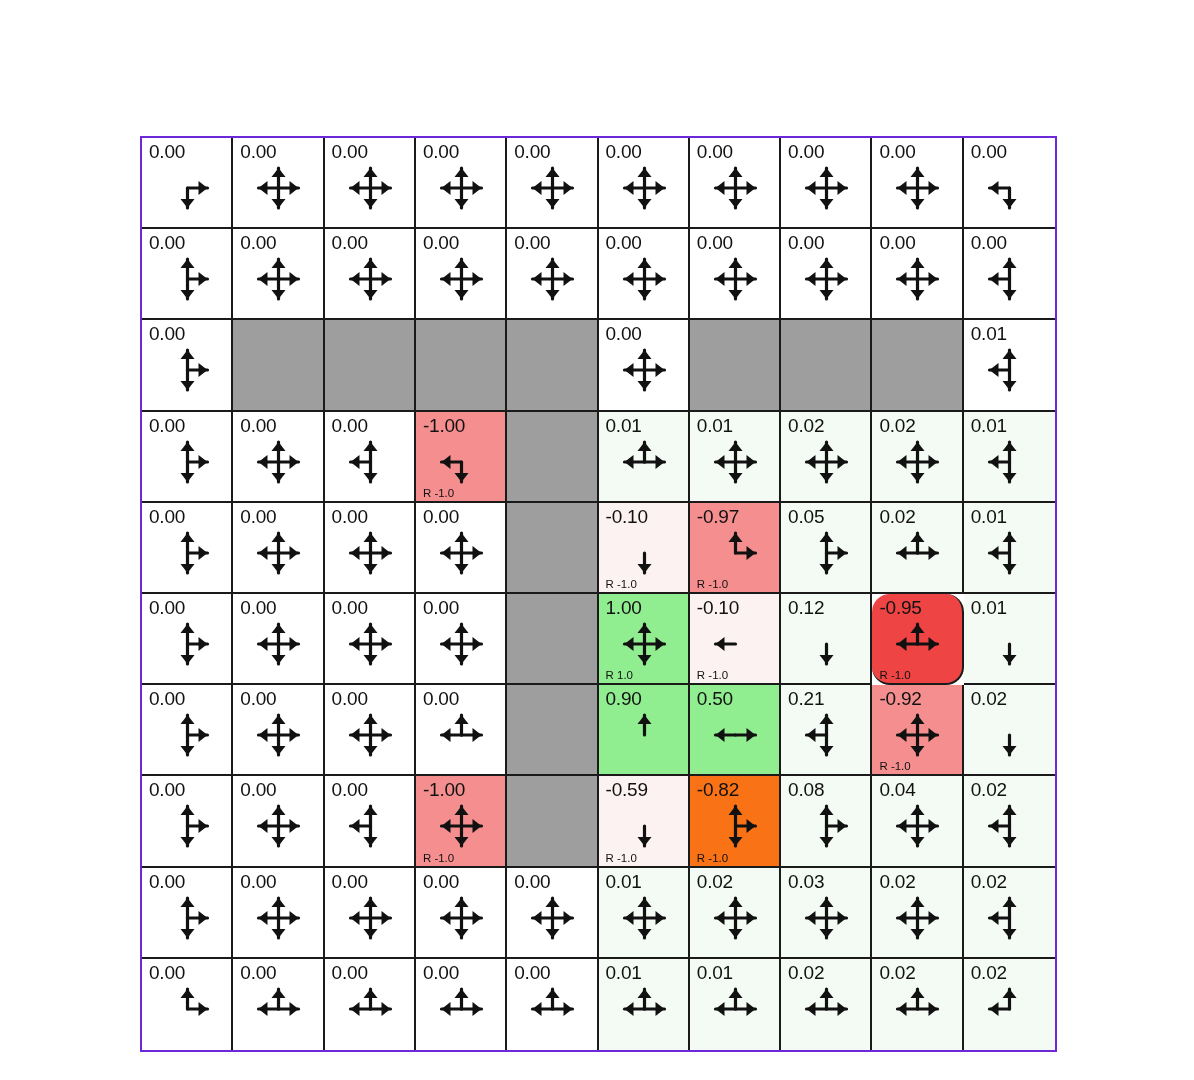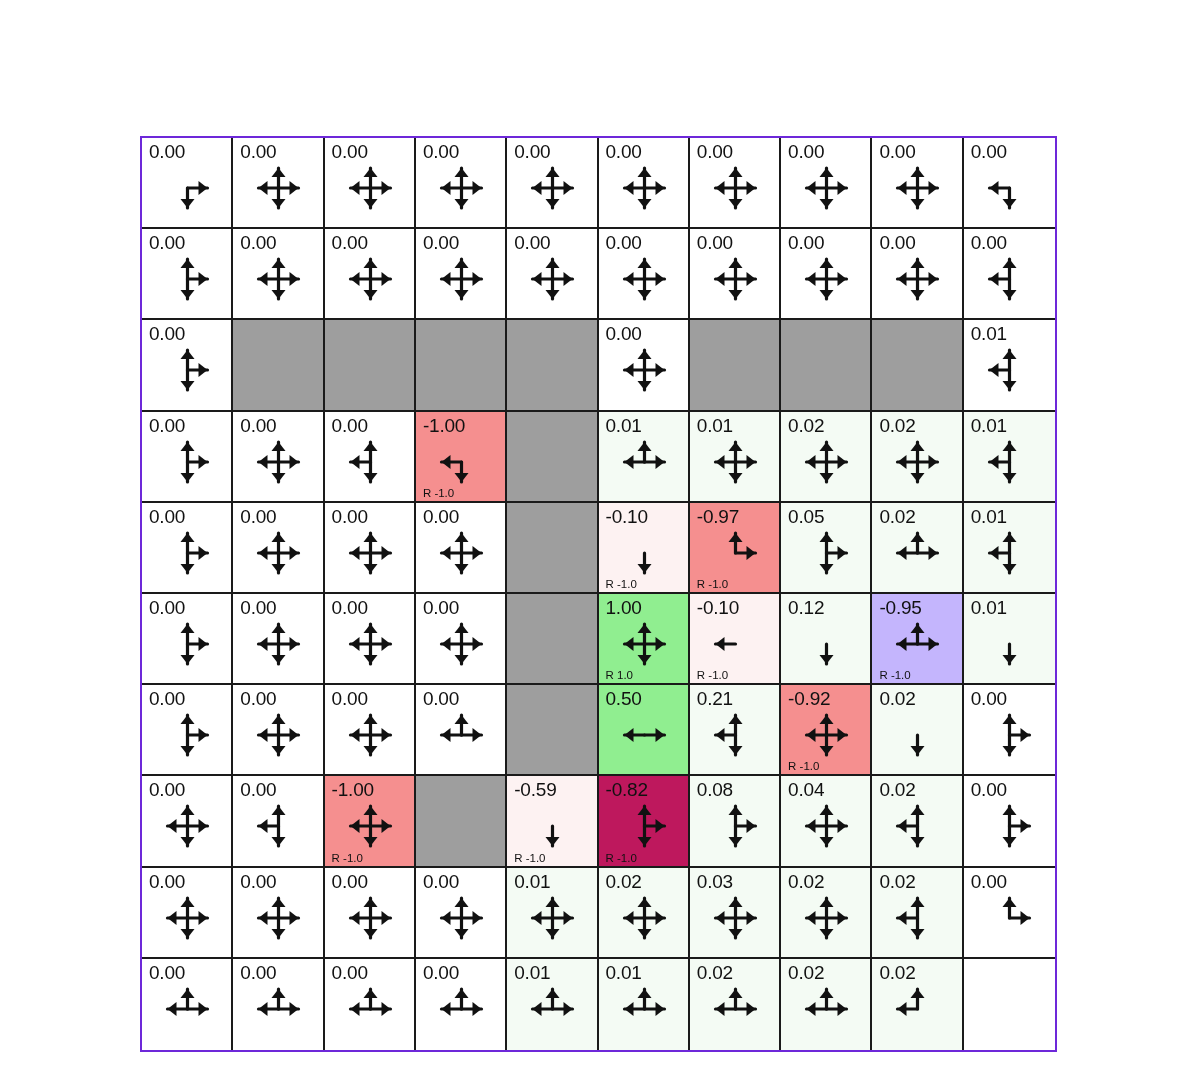--- a/index.html
+++ b/index.html
@@ -765,21 +765,21 @@
       </div>
       <div class="cell" style="background: rgb(244, 251, 244);">
         <div class="val">0.12</div>
         <div class="arrows">
           <svg width="91" height="100" viewBox="0 0 91 100">
             <line x1="45.5" y1="50" x2="45.5" y2="70" stroke="#111" stroke-width="3.2" stroke-linecap="round"></line>
             <polygon points="45.5,70 38.5,61 52.5,61" fill="#111"></polygon>
           </svg>
         </div>
       </div>
-      <div class="cell" style="background: #c4b5fd;">
+      <div class="cell" style="background: #ef4444; border-radius: 18px;">
         <div class="val">-0.95</div>
         <div class="arrows">
           <svg width="91" height="100" viewBox="0 0 91 100">
             <line x1="45.5" y1="50" x2="45.5" y2="30" stroke="#111" stroke-width="3.2" stroke-linecap="round"></line>
             <polygon points="45.5,30 52.5,39 38.5,39" fill="#111"></polygon>
             <line x1="45.5" y1="50" x2="25.5" y2="50" stroke="#111" stroke-width="3.2" stroke-linecap="round"></line>
             <polygon points="25.5,50 34.5,43 34.5,57" fill="#111"></polygon>
             <line x1="45.5" y1="50" x2="65.5" y2="50" stroke="#111" stroke-width="3.2" stroke-linecap="round"></line>
             <polygon points="65.5,50 56.5,57 56.5,43" fill="#111"></polygon>
           </svg>
@@ -845,20 +845,29 @@
             <line x1="45.5" y1="50" x2="45.5" y2="30" stroke="#111" stroke-width="3.2" stroke-linecap="round"></line>
             <polygon points="45.5,30 52.5,39 38.5,39" fill="#111"></polygon>
             <line x1="45.5" y1="50" x2="25.5" y2="50" stroke="#111" stroke-width="3.2" stroke-linecap="round"></line>
             <polygon points="25.5,50 34.5,43 34.5,57" fill="#111"></polygon>
             <line x1="45.5" y1="50" x2="65.5" y2="50" stroke="#111" stroke-width="3.2" stroke-linecap="round"></line>
             <polygon points="65.5,50 56.5,57 56.5,43" fill="#111"></polygon>
           </svg>
         </div>
       </div>
       <div class="cell wall" style="background: rgb(158, 158, 158);"></div>
+      <div class="cell" style="background: rgb(144, 238, 144);">
+        <div class="val">0.90</div>
+        <div class="arrows">
+          <svg width="91" height="100" viewBox="0 0 91 100">
+            <line x1="45.5" y1="50" x2="45.5" y2="30" stroke="#111" stroke-width="3.2" stroke-linecap="round"></line>
+            <polygon points="45.5,30 52.5,39 38.5,39" fill="#111"></polygon>
+          </svg>
+        </div>
+      </div>
       <div class="cell" style="background: rgb(144, 238, 144);">
         <div class="val">0.50</div>
         <div class="arrows">
           <svg width="91" height="100" viewBox="0 0 91 100">
             <line x1="45.5" y1="50" x2="25.5" y2="50" stroke="#111" stroke-width="3.2" stroke-linecap="round"></line>
             <polygon points="25.5,50 34.5,43 34.5,57" fill="#111"></polygon>
             <line x1="45.5" y1="50" x2="65.5" y2="50" stroke="#111" stroke-width="3.2" stroke-linecap="round"></line>
             <polygon points="65.5,50 56.5,57 56.5,43" fill="#111"></polygon>
           </svg>
         </div>
@@ -962,21 +971,21 @@
       <div class="cell" style="background: rgb(253, 242, 242);">
         <div class="val">-0.59</div>
         <div class="arrows">
           <svg width="91" height="100" viewBox="0 0 91 100">
             <line x1="45.5" y1="50" x2="45.5" y2="70" stroke="#111" stroke-width="3.2" stroke-linecap="round"></line>
             <polygon points="45.5,70 38.5,61 52.5,61" fill="#111"></polygon>
           </svg>
         </div>
         <div class="rew">R -1.0</div>
       </div>
-      <div class="cell" style="background: #be185d;">
+      <div class="cell" style="background: #f97316;">
         <div class="val">-0.82</div>
         <div class="arrows">
           <svg width="91" height="100" viewBox="0 0 91 100">
             <line x1="45.5" y1="50" x2="45.5" y2="30" stroke="#111" stroke-width="3.2" stroke-linecap="round"></line>
             <polygon points="45.5,30 52.5,39 38.5,39" fill="#111"></polygon>
             <line x1="45.5" y1="50" x2="45.5" y2="70" stroke="#111" stroke-width="3.2" stroke-linecap="round"></line>
             <polygon points="45.5,70 38.5,61 52.5,61" fill="#111"></polygon>
             <line x1="45.5" y1="50" x2="65.5" y2="50" stroke="#111" stroke-width="3.2" stroke-linecap="round"></line>
             <polygon points="65.5,50 56.5,57 56.5,43" fill="#111"></polygon>
           </svg>

